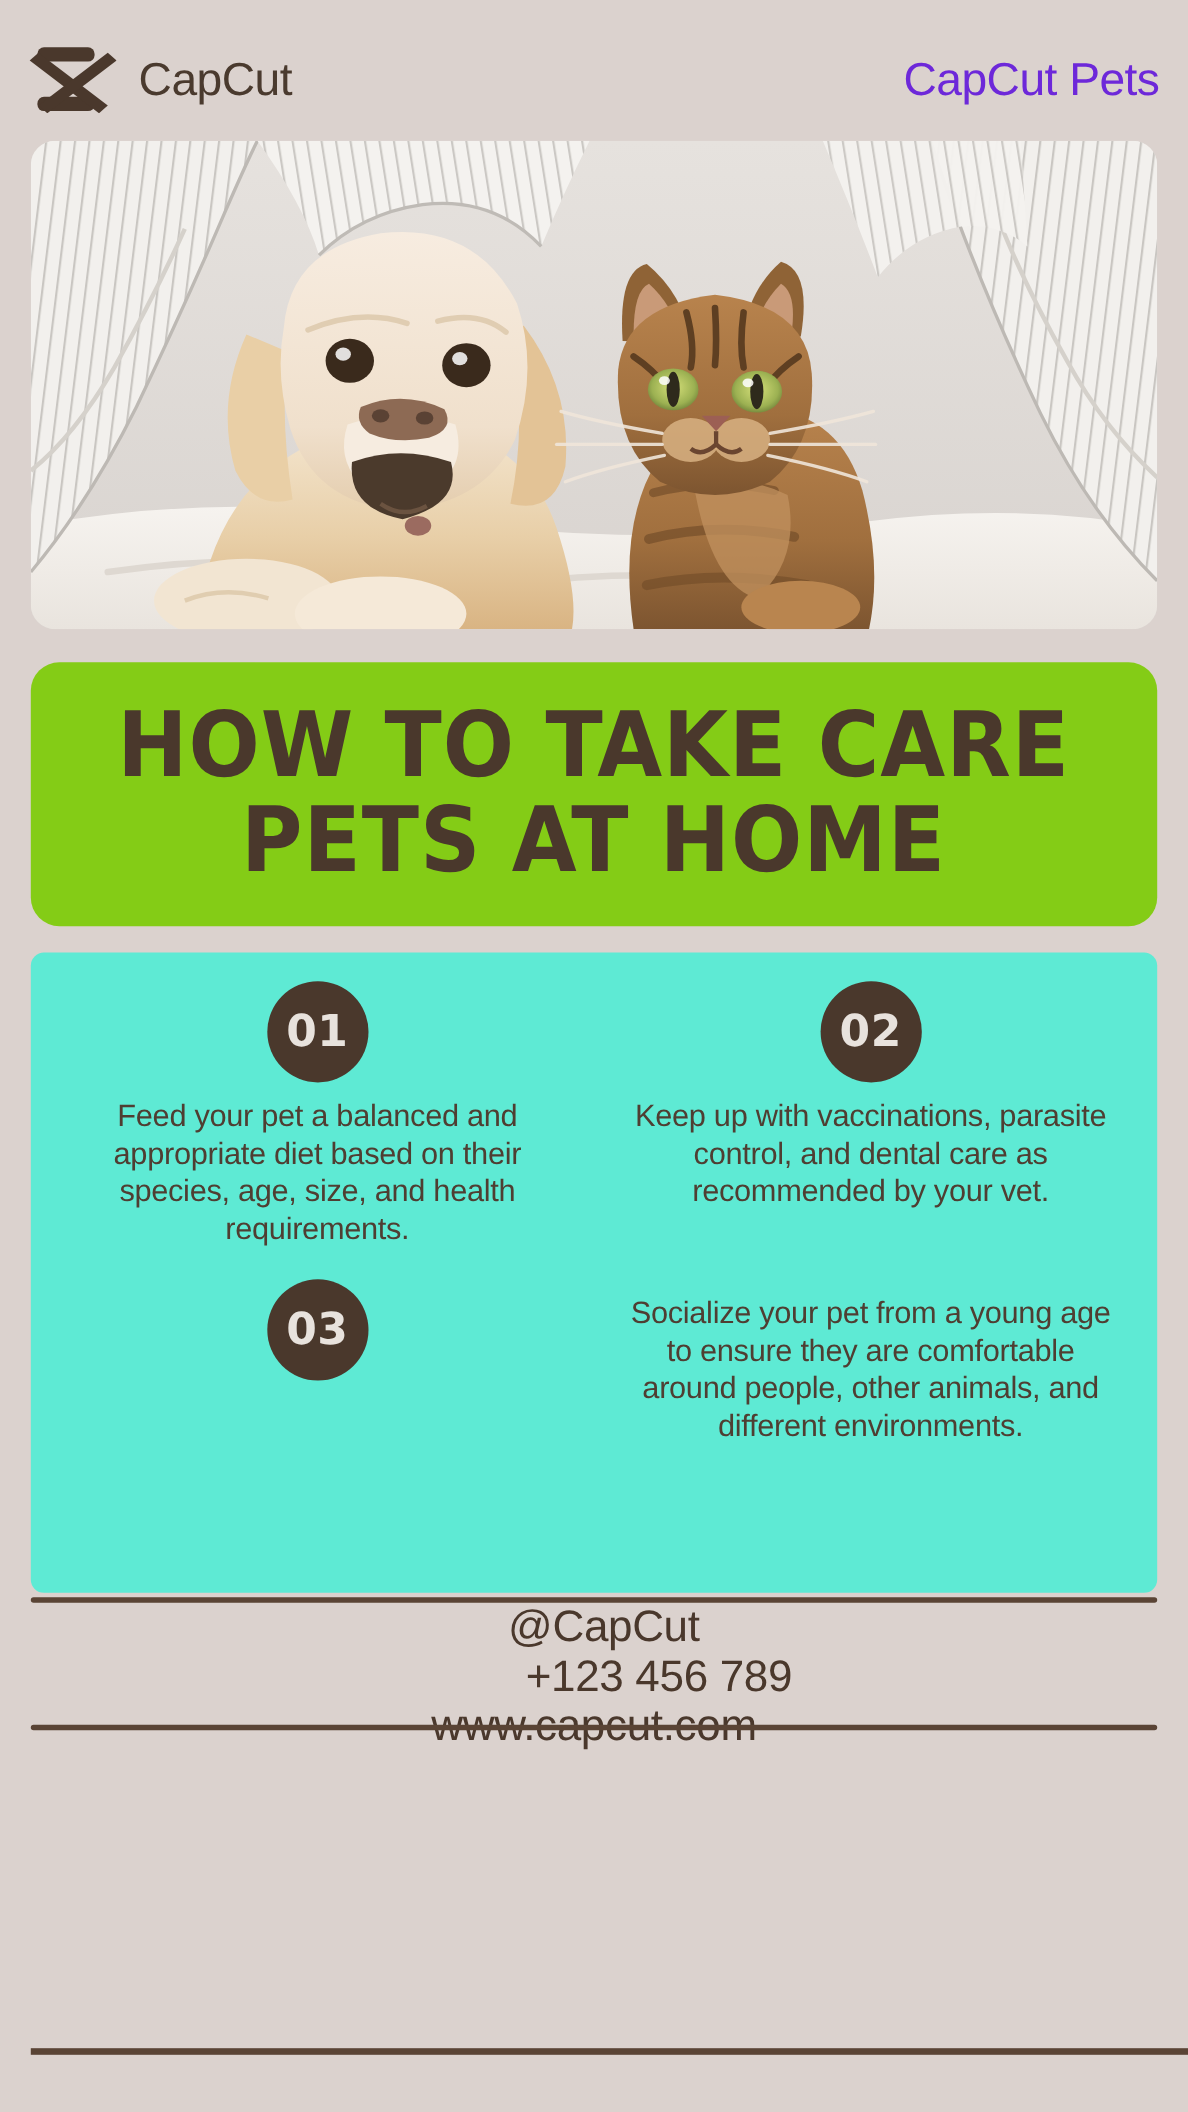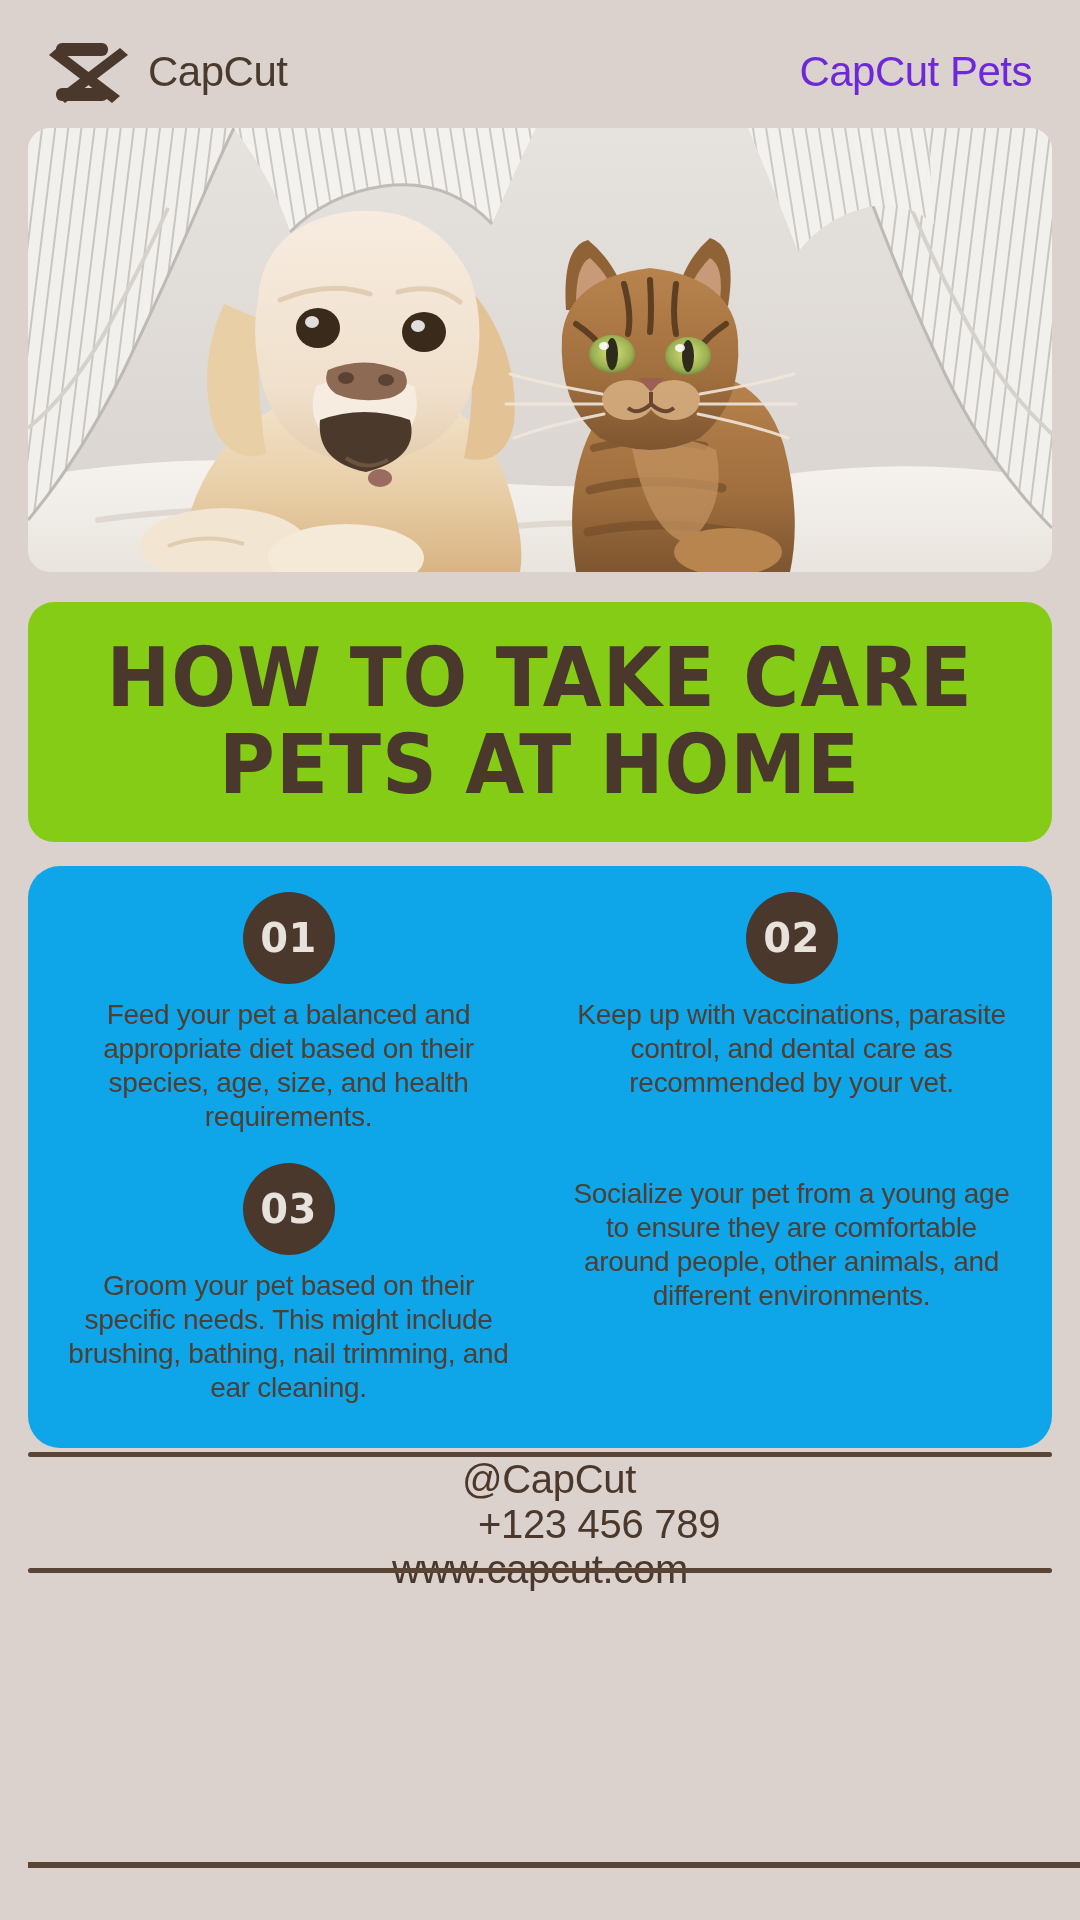--- a/index.html
+++ b/index.html
@@ -18,21 +18,21 @@
   
   .header {
     position: absolute;
     top: 0;
     left: 0;
     width: 1080px;
     height: 144px;
     display: flex;
     align-items: center;
     justify-content: space-between;
-    padding: 0 48px;
+    padding: 0 26px;
     box-sizing: border-box;
   }
   .brand {
     display: flex;
     align-items: center;
     gap: 20px;
   }
   .brand-mark {
     width: 80px;
     height: 62px;
@@ -94,22 +94,22 @@
     transform: scaleX(0.93);
   }
 
   
   .tips-card {
     position: absolute;
     top: 866px;
     left: 28px;
     width: 1024px;
     height: 582px;
-    background: #0ea5e9;
-    border-radius: 32px;
+    background: #5eead4;
+    border-radius: 12px;
     box-sizing: border-box;
     padding: 26px 18px 20px 18px;
     display: grid;
     grid-template-columns: 1fr 1fr;
     grid-template-rows: 1fr 1fr;
     column-gap: 18px;
     row-gap: 6px;
   }
   .tip {
     display: flex;
@@ -359,21 +359,20 @@
     <div class="tip-text">Feed your pet a balanced and appropriate diet based on their species, age, size, and health requirements.</div>
   </div>
 
   <div class="tip">
     <div class="tip-badge">02</div>
     <div class="tip-text">Keep up with vaccinations, parasite control, and dental care as recommended by your vet.</div>
   </div>
 
   <div class="tip">
     <div class="tip-badge">03</div>
-    <div class="tip-text">Groom your pet based on their specific needs. This might include brushing, bathing, nail trimming, and ear cleaning.</div>
   </div>
 
   <div class="tip">
     <div class="tip-text">Socialize your pet from a young age to ensure they are comfortable around people, other animals, and different environments.</div>
   </div>
 
 </div>
 
 <div class="footer-rule-top"></div>
 

